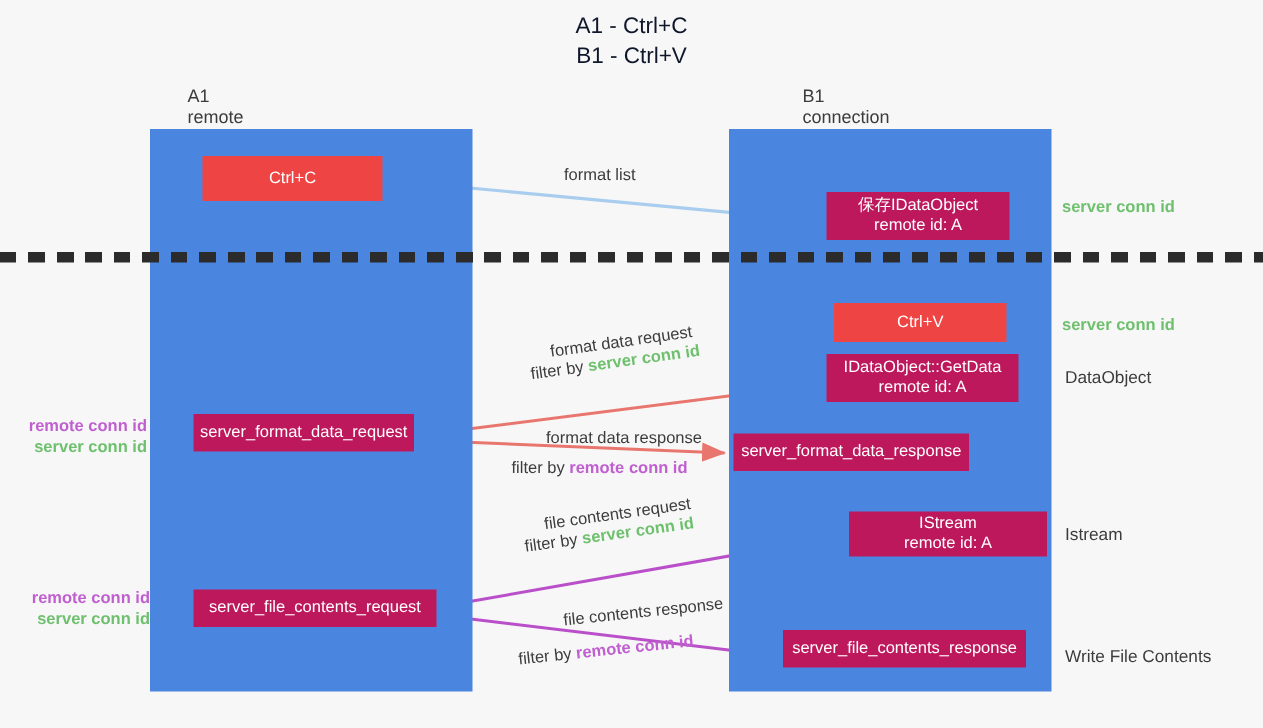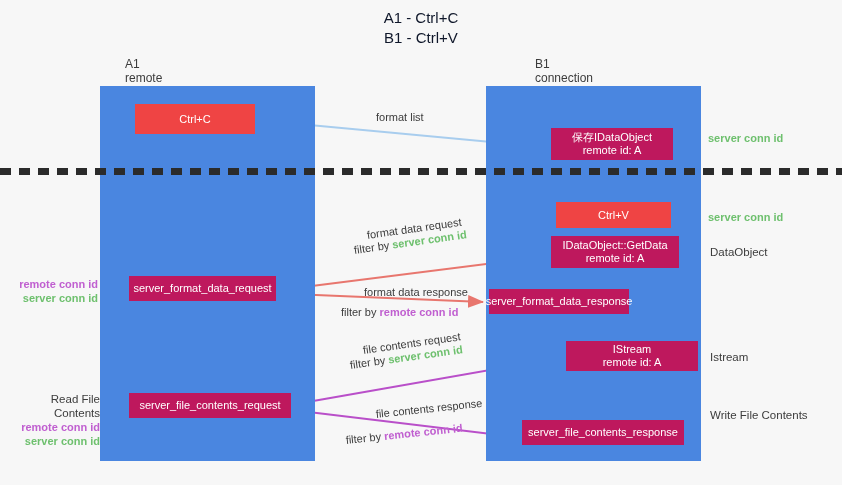--- a/index.html
+++ b/index.html
@@ -74,21 +74,21 @@
     padding: 2px 4px;
   }
   .node.green  { background: #ef4444; }
   .node.orange { background: #be185d; }
 
   #n-ctrlc   { left: 135px; top: 104px; width: 120px; height: 30px; }
   #n-idata   { left: 551px; top: 128px; width: 122px; height: 32px; }
   #n-ctrlv   { left: 556px; top: 180px; width: 115px; height: 26px; margin-top: 22px; }
   #n-getdata { left: 551px; top: 236px; width: 128px; height: 32px; }
   #n-fdreq   { left: 129px; top: 276px; width: 147px; height: 25px; }
-  #n-fdresp  { left: 489px; top: 289px; width: 140px; height: 25px; }
+  #n-fdresp  { left: 489px; top: 289px; width: 157px; height: 25px; }
   #n-istream { left: 566px; top: 341px; width: 132px; height: 30px; }
   #n-fcreq   { left: 129px; top: 393px; width: 162px; height: 25px; }
   #n-fcresp  { left: 522px; top: 420px; width: 162px; height: 25px; }
 
   
   .side-note {
     font-size: 11px;
     line-height: 14px;
     font-weight: bold;
   }
@@ -97,21 +97,21 @@
   .plain-note {
     font-size: 11.5px;
     line-height: 14px;
     color: #3c3c3c;
   }
 
   #note-srv-1 { left: 708px; top: 131px; }
   #note-srv-2 { left: 708px; top: 210px; }
   #note-dataobject { left: 710px; top: 245px; }
   #note-istream    { left: 710px; top: 350px; }
-  #note-writefile  { left: 710px; top: 408px; text-align: center; }
+  #note-writefile  { left: 710px; top: 431px; text-align: center; }
 
   #note-left-1 { left: 10px; top: 277px; width: 88px; text-align: right; }
   #note-left-2 { left: 10px; top: 392px; width: 90px; text-align: right; }
   #note-left-2 .hdr { color: #3c3c3c; font-weight: normal; font-size: 11.5px; }
 
   
   .edge-label {
     font-size: 11px;
     line-height: 15px;
     color: #3c3c3c;
@@ -211,16 +211,15 @@
 <div class="abs plain-note" id="note-dataobject">DataObject</div>
 <div class="abs plain-note" id="note-istream">Istream</div>
 <div class="abs plain-note" id="note-writefile">Write File Contents</div>
 
 <div class="abs side-note" id="note-left-1">
   <div class="magenta">remote conn id</div>
   <div class="green">server conn id</div>
 </div>
 
 <div class="abs side-note" id="note-left-2">
-  <div class="hdr">Read File Contents</div>
   <div class="magenta">remote conn id</div>
   <div class="green">server conn id</div>
 </div>
 
 </body></html>

